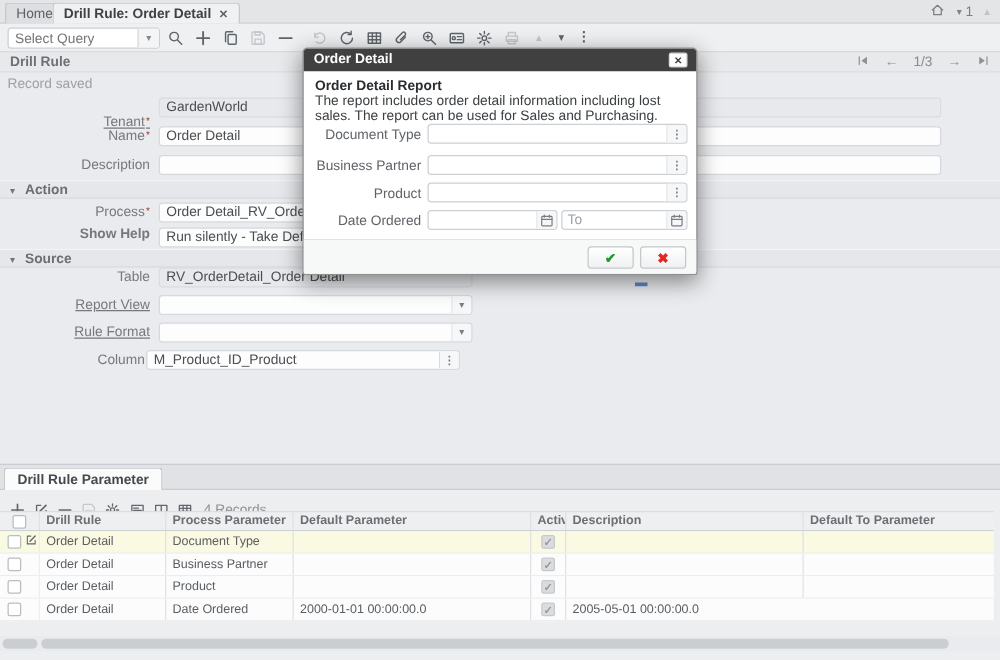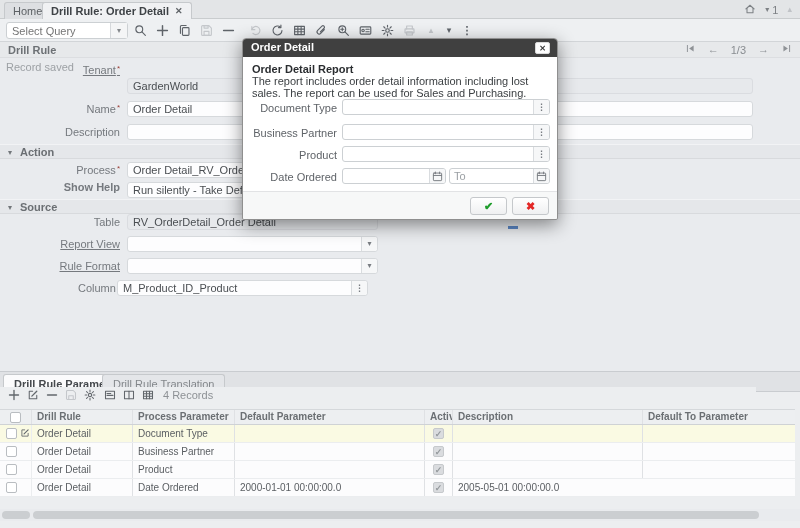--- a/index.html
+++ b/index.html
@@ -86,21 +86,21 @@
 
   
   .detail { position:absolute; left:0; top:371px; width:800px; height:157px; background:#eceef0;
             border-top:1px solid #c9ccd0; }
   .dtabbar { position:absolute; left:0; top:0; width:800px; height:20px; background:#e0e2e5;
              border-bottom:1px solid #c9ccd0; }
   .dtab { position:absolute; top:2px; height:18px; border:1px solid #c6c9cc; border-bottom:none;
           border-radius:3px 3px 0 0; display:flex; align-items:center; padding:0 10px;
           background:#e4e6e9; color:#83878b; }
   .dtab.active { background:#fbfbfc; color:#45494d; font-weight:bold; }
-  .dtoolbar { position:absolute; left:0; top:15px; width:756px; height:16px; background:#eceef0; }
+  .dtoolbar { position:absolute; left:0; top:28px; width:756px; height:16px; background:#eceef0; }
   .dti { position:absolute; top:1px; width:17px; height:14px; display:flex; align-items:center;
          justify-content:center; color:#62676c; cursor:pointer; }
   .dti.disabled { color:#c4c7cb; }
   .dcount { position:absolute; left:163px; top:2px; color:#8d9195; }
 
   .grid { position:absolute; left:0; top:37px; width:795px; background:#f4f5f7; border-top:1px solid #d5d8db; }
   .grow { display:grid; grid-template-columns:32px 101px 102px 190px 28px 190px 152px; }
   .ghead { height:15px; background:#edeff1; border-bottom:1px solid #cfd2d5; }
   .ghead .gc { font-weight:bold; color:#6b6f73; font-size:10px; line-height:14px; }
   .gc { padding:0 5px; border-right:1px solid #dfe1e4; overflow:hidden; white-space:nowrap; }
@@ -254,21 +254,21 @@
       <span>
         <svg class="icon-svg" width="11" height="11" viewBox="0 0 16 16">
             <line x1="12.5" y1="3.5" x2="12.5" y2="12.5"></line>
             <path d="M3.5 3.5 10 8l-6.5 4.5z" fill="currentColor" stroke="none"></path>
           </svg></span>
     </div>
   </div>
 
   <div class="statusrow">Record saved</div>
 
-  <span class="lbl zoomlink" style="top:64px;padding-left:12px;"><span>Tenant</span><span class="req">*</span></span>
+  <span class="lbl zoomlink" style="top:92px;padding-left:12px;"><span>Tenant</span><span class="req">*</span></span>
   <div class="fld ro" style="left:127px;top:78px;width:626px;">GardenWorld</div>
 
   <span class="lbl" style="top:103px;"><span>Name</span><span class="req">*</span></span>
   <div class="fld" style="left:127px;top:101px;width:626px;">Order Detail</div>
 
   <span class="lbl" style="top:126px;">Description</span>
   <div class="fld" style="left:127px;top:124px;width:626px;"></div>
 
   <div class="secthdr" style="top:144px;">
     <span class="c">▾</span>
@@ -362,23 +362,20 @@
     <div class="dlg-foot">
       <span class="dlg-btn" style="right:50px;color:#1f9d2c;">✔</span>
       <span class="dlg-btn" style="right:8px;color:#e32726;">✖</span>
     </div>
   </div>
 
   <div class="detail">
     <div class="dtabbar">
       <div class="dtab active" style="left:3px;">
         <span>Drill Rule Parameter</span>
-      </div>
-      <div class="dtab" style="left:102px;">
-        <span>Drill Rule Translation</span>
       </div>
     </div>
 
     <div class="dtoolbar">
       <span class="dti" style="left:5px;">
         <svg class="icon-svg" width="12" height="12" viewBox="0 0 16 16" style="stroke-width:1.8">
             <line x1="8" y1="2" x2="8" y2="14"></line>
             <line x1="2" y1="8" x2="14" y2="8"></line>
           </svg>
         </span>

